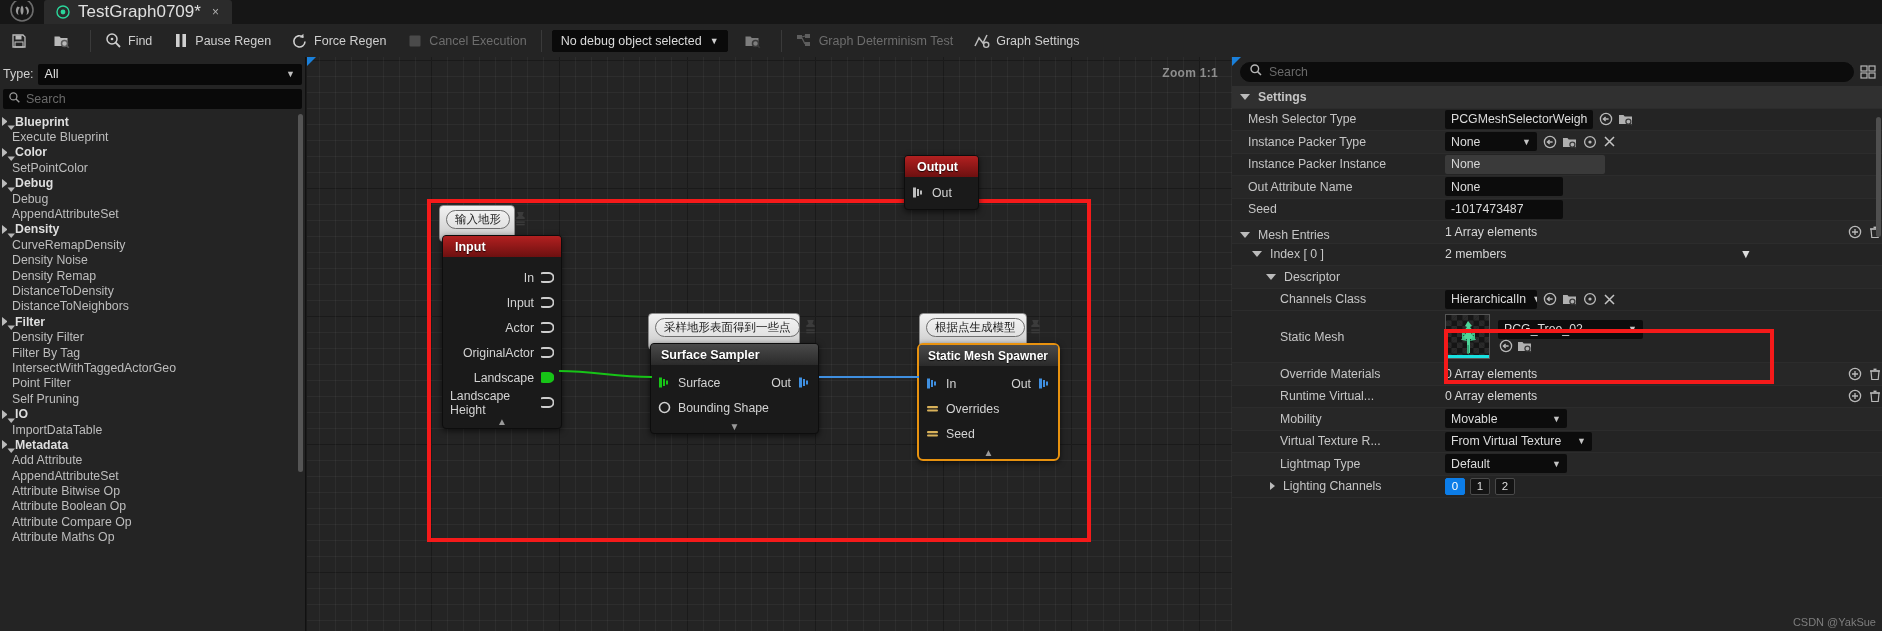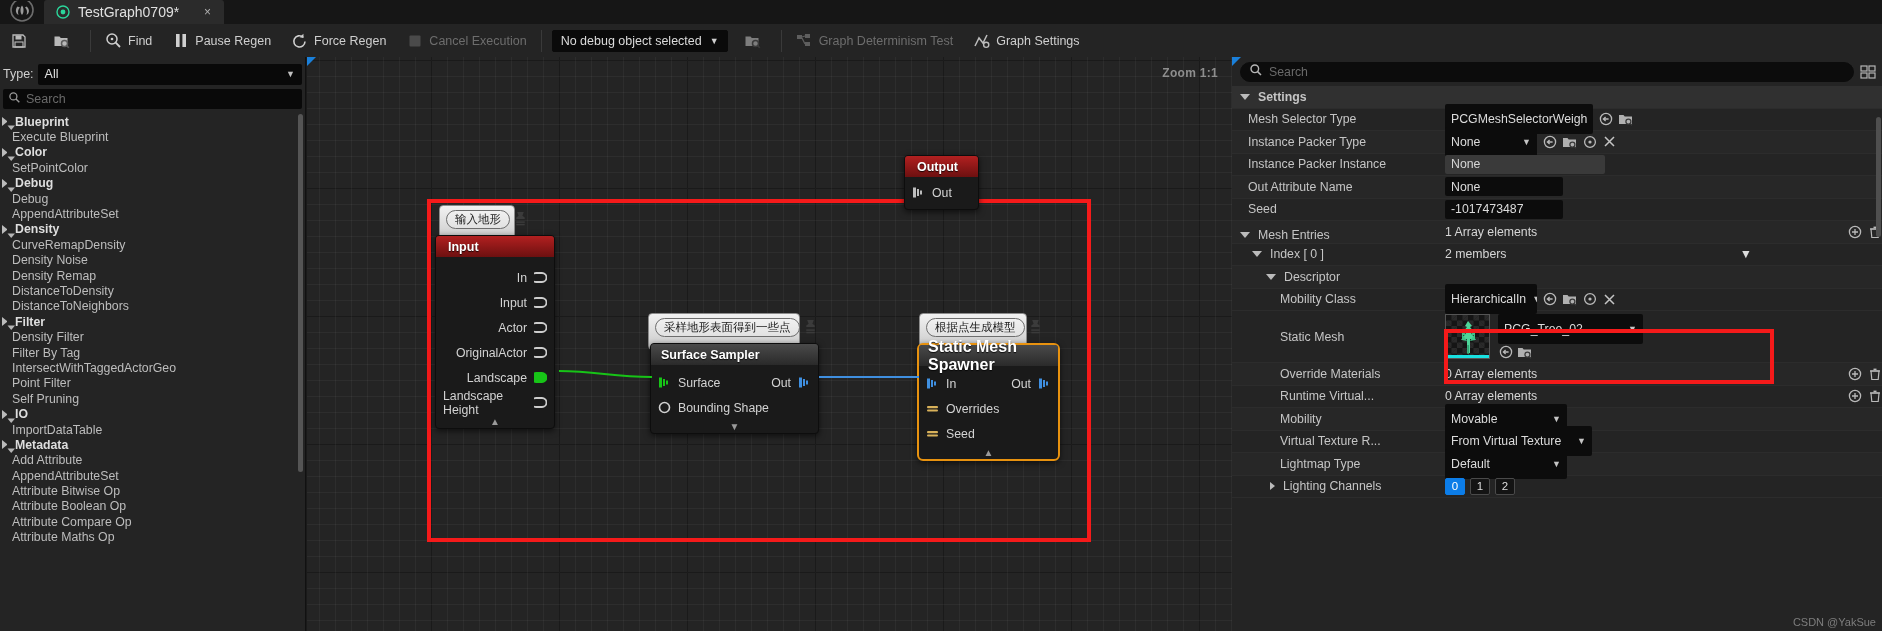--- a/index.html
+++ b/index.html
@@ -10,21 +10,21 @@
     font-size:12px; color:#c8c8c8;
     position:relative;
   }
 
   
   .tabbar{ position:absolute; left:0; top:0; width:1882px; height:24px; background:#161616; display:flex; align-items:flex-end; }
   .ue-logo{ width:44px; height:24px; display:flex; align-items:center; justify-content:center; }
   .ue-logo svg{ display:block; }
   .tab{ height:24px; min-width:180px; background:#2b2b2b; display:flex; align-items:center; gap:8px; padding:0 10px 0 12px; border-top-left-radius:3px; border-top-right-radius:3px; }
   .tab .tico{ width:14px; height:14px; display:flex; }
-  .tab .tlabel{ font-size:14px; color:#e0e0e0; flex:1; }
+  .tab .tlabel{ font-size:17px; color:#e0e0e0; flex:1; }
   .tab .tclose{ color:#b0b0b0; font-size:12px; padding:0 3px; }
 
   
   .toolbar{ position:absolute; left:0; top:24px; width:1882px; height:33px; background:#242424; display:flex; align-items:center; }
   .tb-btn{ display:flex; align-items:center; gap:6px; height:33px; padding:0 10px; color:#cfcfcf; font-size:12.5px; white-space:nowrap; }
   .tb-btn.dim{ color:#6d6d6d; }
   .tb-sep{ width:1px; height:22px; background:#3a3a3a; margin:0 4px; }
   .tb-icon{ width:17px; height:17px; display:inline-flex; align-items:center; justify-content:center; }
   .debug-combo{ display:flex; align-items:center; gap:8px; height:22px; background:#0a0a0a; border:1px solid #0a0a0a; border-radius:2px; padding:0 8px; color:#dcdcdc; font-size:12.5px; }
   .debug-combo .carat{ font-size:9px; color:#cfcfcf; }
@@ -85,21 +85,21 @@
   .det-search .ph{ color:#6a6a6a; font-size:12.3px; }
   .det-grid-ico{ width:16px; height:16px; display:flex; }
   .det-rows{ margin-top:4px; }
   .drow{ display:flex; align-items:center; height:22.5px; border-bottom:1px solid #2c2c2c; }
   .drow.alt{ background:#272727; }
   .drow.hdr{ background:#303030; font-weight:bold; color:#e2e2e2; }
   .dname{ width:207px; flex:none; display:flex; align-items:center; gap:8px; font-size:12.3px; color:#c5c5c5; padding-left:16px; overflow:hidden; white-space:nowrap; }
   .dval{ flex:1; display:flex; align-items:center; gap:5px; padding-left:6px; font-size:12.3px; color:#dcdcdc; min-width:0; }
   .tri{ width:0;height:0; border-left:5px solid #bbb; border-top:4px solid transparent; border-bottom:4px solid transparent; flex:none;}
   .tri.open{ border-left:5px solid transparent; border-right:5px solid transparent; border-top:6px solid #bbb; border-bottom:0; }
-  .combo{ height:19px; background:#0c0c0c; border-radius:2px; display:flex; align-items:center; justify-content:space-between; padding:15px 6px; color:#dcdcdc; font-size:12.3px; white-space:nowrap; overflow:hidden; }
+  .combo{ height:19px; background:#0c0c0c; border-radius:2px; display:flex; align-items:center; justify-content:space-between; padding:4px 6px; color:#dcdcdc; font-size:12.3px; white-space:nowrap; overflow:hidden; }
   .combo .carat{ font-size:9px; margin-left:6px; color:#c5c5c5; }
   .txtfield{ height:19px; background:#0c0c0c; border-radius:2px; display:flex; align-items:center; padding:0 6px; color:#dcdcdc; font-size:12.3px; }
   .greyfield{ height:19px; background:#3a3a3a; border-radius:2px; display:flex; align-items:center; padding:0 6px; color:#d6d6d6; font-size:12.3px; }
   .plainval{ font-size:12.3px; color:#d6d6d6; }
   .miniico{ width:15px; height:15px; flex:none; display:flex; align-items:center; justify-content:center; }
   .chan{ width:20px; height:17px; border-radius:2px; background:#141414; border:1px solid #4a4a4a; color:#ddd; font-size:11.5px; display:flex; align-items:center; justify-content:center; }
   .chan.on{ background:#0c7de8; border-color:#0c7de8; color:#fff; }
   .mesh-thumb{ width:45px; height:45px; flex:none; border:1px solid #555; position:relative; overflow:hidden;
      background-image:linear-gradient(45deg,#2a2a2a 25%,transparent 25%),linear-gradient(-45deg,#2a2a2a 25%,transparent 25%),linear-gradient(45deg,transparent 75%,#2a2a2a 75%),linear-gradient(-45deg,transparent 75%,#2a2a2a 75%);
      background-size:11px 11px; background-position:0 0,0 5.5px,5.5px -5.5px,-5.5px 0px; background-color:#151515; }
@@ -340,21 +340,21 @@
     <span class="btxt">输入地形</span>
     <span class="bico">
       <svg width="13" height="17" viewBox="0 0 13 17">
           <path d="M3 1h7l-1.5 4 2.5 2v1.5H2V7l2.5-2z" fill="#3b3b3b"></path>
           <rect x="2" y="11" width="9" height="1.6" fill="#3b3b3b"></rect>
           <rect x="2" y="13.6" width="9" height="1.6" fill="#3b3b3b"></rect>
         </svg>
     </span>
   </div>
 
-  <div class="node" style="left:128px; top:178px; width:120px;">
+  <div class="node" style="left:135px; top:178px; width:120px;">
     <div class="node-hdr" style="background:linear-gradient(#b22020,#6d1010);">Input</div>
     <div class="node-body" style="padding:8px 0 0 0;">
       <div class="prow right">
         <span>In</span>
         <span class="pin">
           <svg width="13" height="13" viewBox="0 0 13 13">
               <path d="M2 2 h6 a4.5 4.5 0 0 1 0 9 h-6 a4.5 4.5 0 0 1 0-9 z" fill="none" stroke="#cdcdcd" stroke-width="1.8"></path>
             </svg>
         </span>
       </div>
@@ -455,21 +455,21 @@
     <span class="bico">
       <svg width="13" height="17" viewBox="0 0 13 17">
           <path d="M3 1h7l-1.5 4 2.5 2v1.5H2V7l2.5-2z" fill="#3b3b3b"></path>
           <rect x="2" y="11" width="9" height="1.6" fill="#3b3b3b"></rect>
           <rect x="2" y="13.6" width="9" height="1.6" fill="#3b3b3b"></rect>
         </svg>
     </span>
   </div>
 
   <div class="node" style="left:610px; top:286px; width:143px; border:2px solid #e8920f; border-radius:6px;">
-    <div class="node-hdr" style="background:linear-gradient(#4a4a4a,#2a2a2a); padding-left:9px; font-size:16px;">Static Mesh Spawner</div>
+    <div class="node-hdr" style="background:linear-gradient(#4a4a4a,#2a2a2a); padding-left:9px; font-size:12px;">Static Mesh Spawner</div>
     <div class="node-body" style="padding:5px 0 0 0;">
       <div class="prow split">
         <span style="display:flex;align-items:center;gap:7px;">
           <span class="pin">
             <svg width="13" height="13" viewBox="0 0 13 13">
                 <rect x="1" y="1.5" width="3" height="10" fill="#3f8fe0"></rect>
                 <rect x="5" y="3" width="2" height="7" fill="#3f8fe0"></rect>
                 <rect x="8" y="4.5" width="2" height="4" fill="#3f8fe0"></rect>
               </svg>
           </span>
@@ -668,21 +668,21 @@
       </div>
       <div class="drow alt">
         <div class="dname" style="padding-left:34px;">
           <span class="tri open"></span>
           <span>Descriptor</span>
         </div>
         <div class="dval"></div>
       </div>
       <div class="drow ">
         <div class="dname" style="padding-left:48px;">
-          <span>Mobility Class</span>
+          <span>Channels Class</span>
         </div>
         <div class="dval">
           <div class="combo" style="width:92px;">
             <span>HierarchicalIn</span>
             <span class="carat">▼</span>
           </div>
           <span class="miniico">
             <svg width="14" height="14" viewBox="0 0 14 14">
               <circle cx="7" cy="7" r="5.6" fill="none" stroke="#b9b9b9" stroke-width="1.3"></circle>
               <path d="M9.6 7 H4.6 M6.6 5 L4.4 7 L6.6 9" fill="none" stroke="#b9b9b9" stroke-width="1.3"></path>

